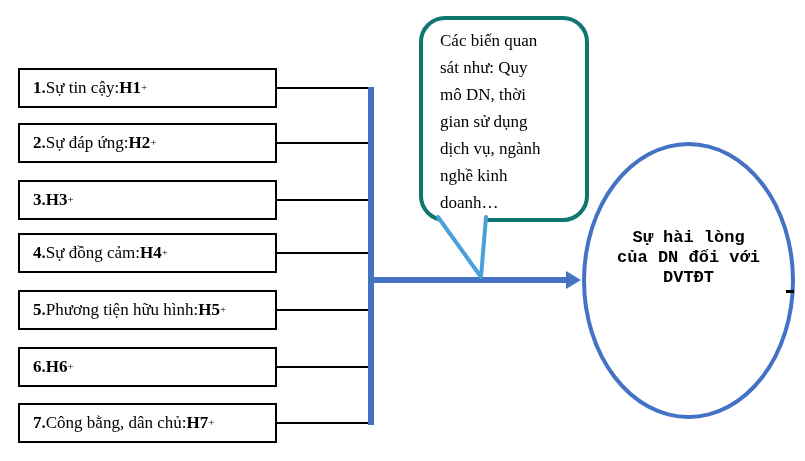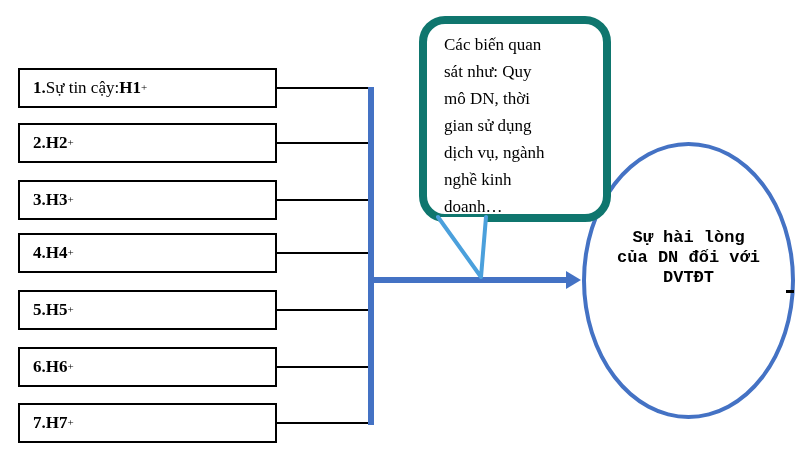--- a/index.html
+++ b/index.html
@@ -31,22 +31,22 @@
   .ellipse {
     position:absolute; left:582px; top:142px; width:213px; height:277px; box-sizing:border-box;
     border:4px solid #4472C4; border-radius:50%; background:#fff;
   }
   .ellipse-text {
     position:absolute; left:0; right:0; top:82px; text-align:center;
     font-weight:bold; font-size:17px; line-height:20px; white-space:pre-line;font-family:Liberation Mono, monospace;
   }
   
   .bubble {
-    position:absolute; left:419px; top:16px; width:192px; height:206px; box-sizing:border-box;
-    border:8px solid #0f766e; border-radius:26px; background:#fff;
+    position:absolute; left:419px; top:16px; width:170px; height:206px; box-sizing:border-box;
+    border:4px solid #0f766e; border-radius:26px; background:#fff;
   }
   .bubble-text {
     position:absolute; left:17px; top:7px; right:6px;
     font-size:17px; line-height:27px; white-space:pre-line;
   }
   .overlay { position:absolute; left:0; top:0; width:805px; height:461px; pointer-events:none; }
   .stray { position:absolute; left:786px; top:290px; width:8px; height:3px; background:#000; }
 </style>
 </head>
 <body>
@@ -54,45 +54,49 @@
 <div class="canvas">
 
   <div class="hbox b1">
     <span class="bnum">1.</span>
       <span class="blabel"> Sự tin cậy: </span>
       <span class="bcode">H1</span>
       <sup class="bsup">+</sup>
   </div>
   <div class="hbox b2">
     <span class="bnum">2.</span>
+      <span class="blabel"> Sự đáp ứng: </span>
       <span class="bcode">H2</span>
       <sup class="bsup">+</sup>
   </div>
   <div class="hbox b3">
     <span class="bnum">3.</span>
       <span class="bcode">H3</span>
       <sup class="bsup">+</sup>
   </div>
   <div class="hbox b4">
     <span class="bnum">4.</span>
+      <span class="blabel"> Sự đồng cảm: </span>
       <span class="bcode">H4</span>
       <sup class="bsup">+</sup>
   </div>
   <div class="hbox b5">
     <span class="bnum">5.</span>
+      <span class="blabel"> Phương tiện hữu hình: </span>
       <span class="bcode">H5</span>
       <sup class="bsup">+</sup>
   </div>
   <div class="hbox b6">
     <span class="bnum">6.</span>
       <span class="bcode">H6</span>
       <sup class="bsup">+</sup>
   </div>
   <div class="hbox b7">
     <span class="bnum">7.</span>
+      <span class="blabel"> Công bằng, dân chủ: </span>
       <span class="bcode">H7</span>
       <sup class="bsup">+</sup>
   </div>
 
   <div class="conn c1"></div>
   <div class="conn c2"></div>
   <div class="conn c3"></div>
   <div class="conn c4"></div>
   <div class="conn c5"></div>
   <div class="conn c6"></div>

